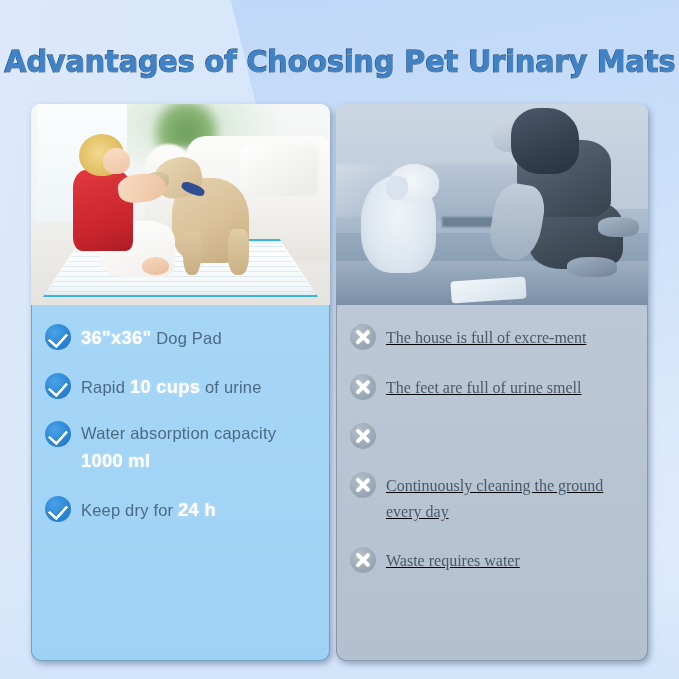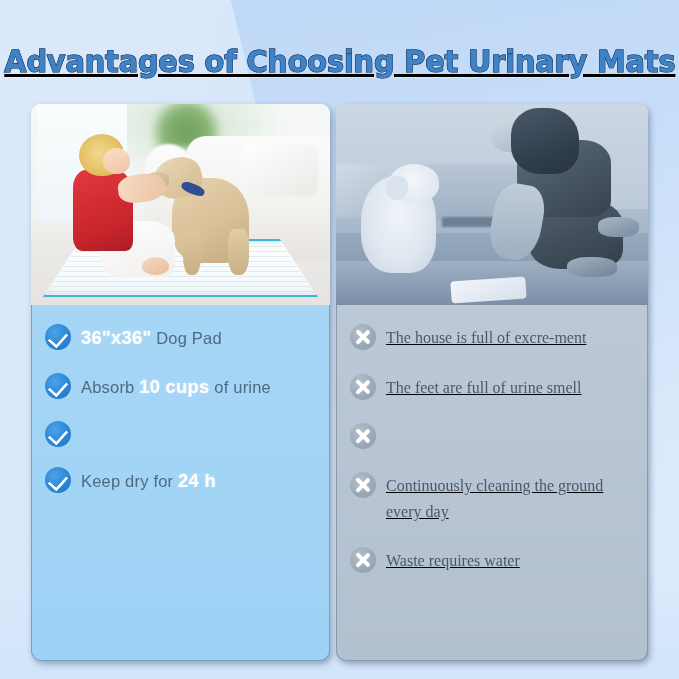--- a/index.html
+++ b/index.html
@@ -14,21 +14,21 @@
         background:linear-gradient(100deg,#dce9fb 0%,#d7e6fa 40%,#e3eefc 100%); }
   #bg-wedge { position:absolute; left:0; top:0; width:679px; height:679px;
         background:linear-gradient(175deg,#b9d5f7 0%,#c6ddf8 30%,#d9e8fb 65%,#dfecfc 100%);
         clip-path:polygon(34% 0%, 100% 0%, 100% 100%, 58% 100%);
         opacity:.85; }
   #bg-bottom { position:absolute; left:0; bottom:0; width:679px; height:120px;
         background:linear-gradient(180deg,rgba(214,231,251,0) 0%,#d6e7fb 60%,#d2e4fa 100%); }
 
   
   #title-bar { position:absolute; left:0; top:34px; width:679px; height:54px;
-        display:flex; align-items:center; justify-content:center;text-decoration:underline; }
+        display:flex; align-items:center; justify-content:center; }
   #title {
     font-family:"DejaVu Sans", sans-serif;
     font-weight:bold; font-size:31px; letter-spacing:-0.2px;
     color:#3f82c6; white-space:nowrap;
     transform:scaleX(.93); transform-origin:center;
     -webkit-text-stroke:1.1px #1d3f68;
     paint-order:stroke fill;
     text-shadow:1px 1px 0 rgba(255,255,255,.35);
   }
 
@@ -226,25 +226,26 @@
       <div class="list list-left">
 
         <div class="item">
           <span class="ico ico-check"></span>
           <span class="txt-left"><span class="hl">36"x36"</span><span> Dog Pad</span></span>
         </div>
 
 
         <div class="item">
           <span class="ico ico-check"></span>
-          <span class="txt-left"><span>Absorb </span><span class="hl">10 cups</span><span> of urine</span></span>
+          <span class="txt-left"><span>Rapid </span><span class="hl">10 cups</span><span> of urine</span></span>
         </div>
 
         <div class="item">
           <span class="ico ico-check"></span>
+          <span class="txt-left"><span>Water absorption capacity </span><span class="hl">1000 ml</span></span>
         </div>
 
         <div class="item">
           <span class="ico ico-check"></span>
           <span class="txt-left"><span>Keep dry for </span><span class="hl">24 h</span></span>
         </div>
 
       </div>
     </div>
   </div>

